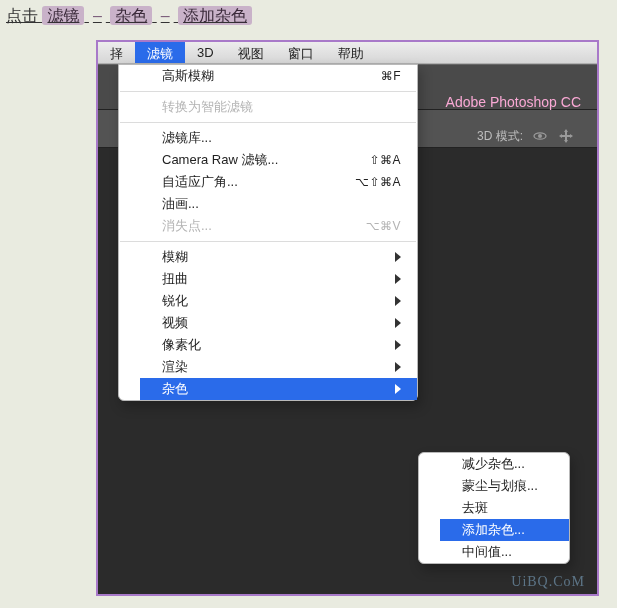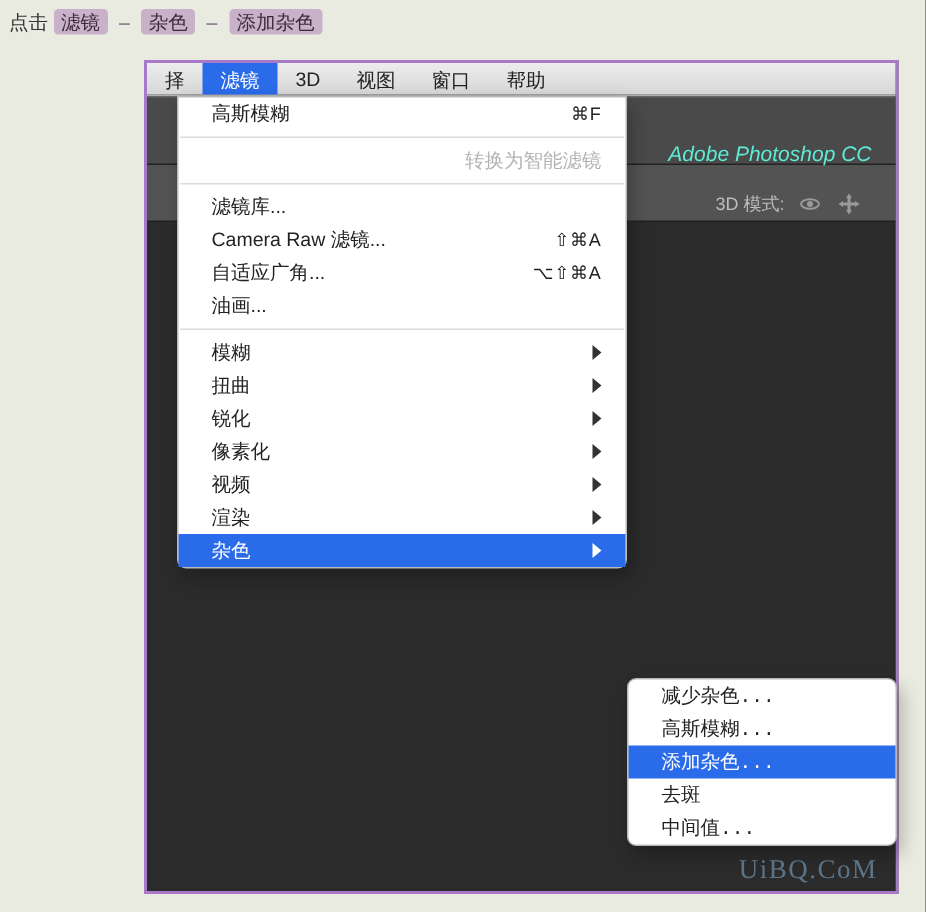--- a/index.html
+++ b/index.html
@@ -10,22 +10,23 @@
     width: 617px;
     height: 608px;
     position: relative;
     overflow: hidden;
   }
 
   
   .instr {
     position: absolute;
     top: 6px; left: 6px;
-    font-size: 13px;
+    font-size: 16px;
     color: #333;
+    text-decoration: underline;
   }
   .tag {
     background: #c9b2c9;
     border-radius: 3px;
     padding: 1px 5px;
     color: #3a2a3a;
   }
   .sep { color: #7a5c7a; margin: 0 4px; }
 
   
@@ -58,23 +59,22 @@
     position: absolute;
     top: 22px; left: 0; right: 0;
     height: 46px;
     background: #4a4a4a;
     border-top: 1px solid #666;
     border-bottom: 1px solid #222;
   }
   .ps-title {
     position: absolute;
     top: 52px; right: 16px;
-    color: #5eead4;
+    color: #f9a8d4;
     font-size: 14px;
-    font-style: italic;
   }
   .ps-mode {
     position: absolute;
     top: 85px; right: 22px;
     color: #bdbdbd;
     font-size: 12px;
     display: flex;
     align-items: center;
     gap: 8px;
   }
@@ -107,43 +107,44 @@
     box-shadow: 3px 6px 12px rgba(0,0,0,.25);
   }
   .menu .row {
     display: flex;
     justify-content: space-between;
     align-items: center;
     padding: 3px 16px 3px 22px;
     height: 22px;
     color: #222;
     position: relative;
-  }
-  .menu .row.disabled { color: #b3b3b3; justify-content: flex-end; }
+    margin-left: 21px;
+  }
+  .menu .row.disabled { color: #b3b3b3; }
   .menu .row.sel { background: #2a6bea; color: #fff; }
   .menu hr {
     border: none; border-top: 1px solid #dcdcdc;
     margin: 4px 1px;
   }
   .menu .sc { font-size: 12px; color: inherit; letter-spacing: .5px; }
   .menu .arrow {
     width: 0; height: 0;
     border-top: 5px solid transparent;
     border-bottom: 5px solid transparent;
     border-left: 6px solid #333;
     margin-left: 8px;
   }
   .menu .row.sel .arrow { border-left-color: #fff; }
 
   .watermark {
     position: absolute;
     right: 12px; bottom: 4px;
     color: rgba(125,165,195,.6);
     font-family: Georgia, serif;
-    font-size: 18px;
+    font-size: 14px;
     letter-spacing: 1px;
   }
 </style>
 </head>
 <body>
 
 <div class="instr">
   <span>点击</span>
   <span class="tag">滤镜</span>
   <span class="sep">–</span>
@@ -199,63 +200,67 @@
       <span>Camera Raw 滤镜...</span>
         <span class="sc">⇧⌘A</span>
     </div>
     <div class="row">
       <span>自适应广角...</span>
         <span class="sc">⌥⇧⌘A</span>
     </div>
     <div class="row">
       <span>油画...</span>
     </div>
+    <div class="row disabled">
+      <span>消失点...</span>
+        <span class="sc">⌥⌘V</span>
+    </div>
     <hr>
     <div class="row">
       <span>模糊</span>
         <span class="arrow"></span>
     </div>
     <div class="row">
       <span>扭曲</span>
         <span class="arrow"></span>
     </div>
     <div class="row">
       <span>锐化</span>
         <span class="arrow"></span>
     </div>
     <div class="row">
+      <span>视频</span>
+        <span class="arrow"></span>
+    </div>
+    <div class="row">
       <span>像素化</span>
-        <span class="arrow"></span>
-    </div>
-    <div class="row">
-      <span>视频</span>
         <span class="arrow"></span>
     </div>
     <div class="row">
       <span>渲染</span>
         <span class="arrow"></span>
     </div>
     <div class="row sel">
       <span>杂色</span>
         <span class="arrow"></span>
     </div>
   </div>
 
-  <div class="menu" style="left:320px; top:410px; width:180px; border-radius:6px;font-family:Liberation Mono, monospace;">
+  <div class="menu" style="left:320px; top:410px; width:152px; border-radius:6px;">
     <div class="row">
       <span>减少杂色...</span>
     </div>
     <div class="row">
-      <span>高斯模糊...</span>
+      <span>蒙尘与划痕...</span>
+    </div>
+    <div class="row">
+      <span>去斑</span>
     </div>
     <div class="row sel">
       <span>添加杂色...</span>
     </div>
     <div class="row">
-      <span>去斑</span>
-    </div>
-    <div class="row">
       <span>中间值...</span>
     </div>
   </div>
 
   <div class="watermark">UiBQ.CoM</div>
 </div>
 
 </body></html>

